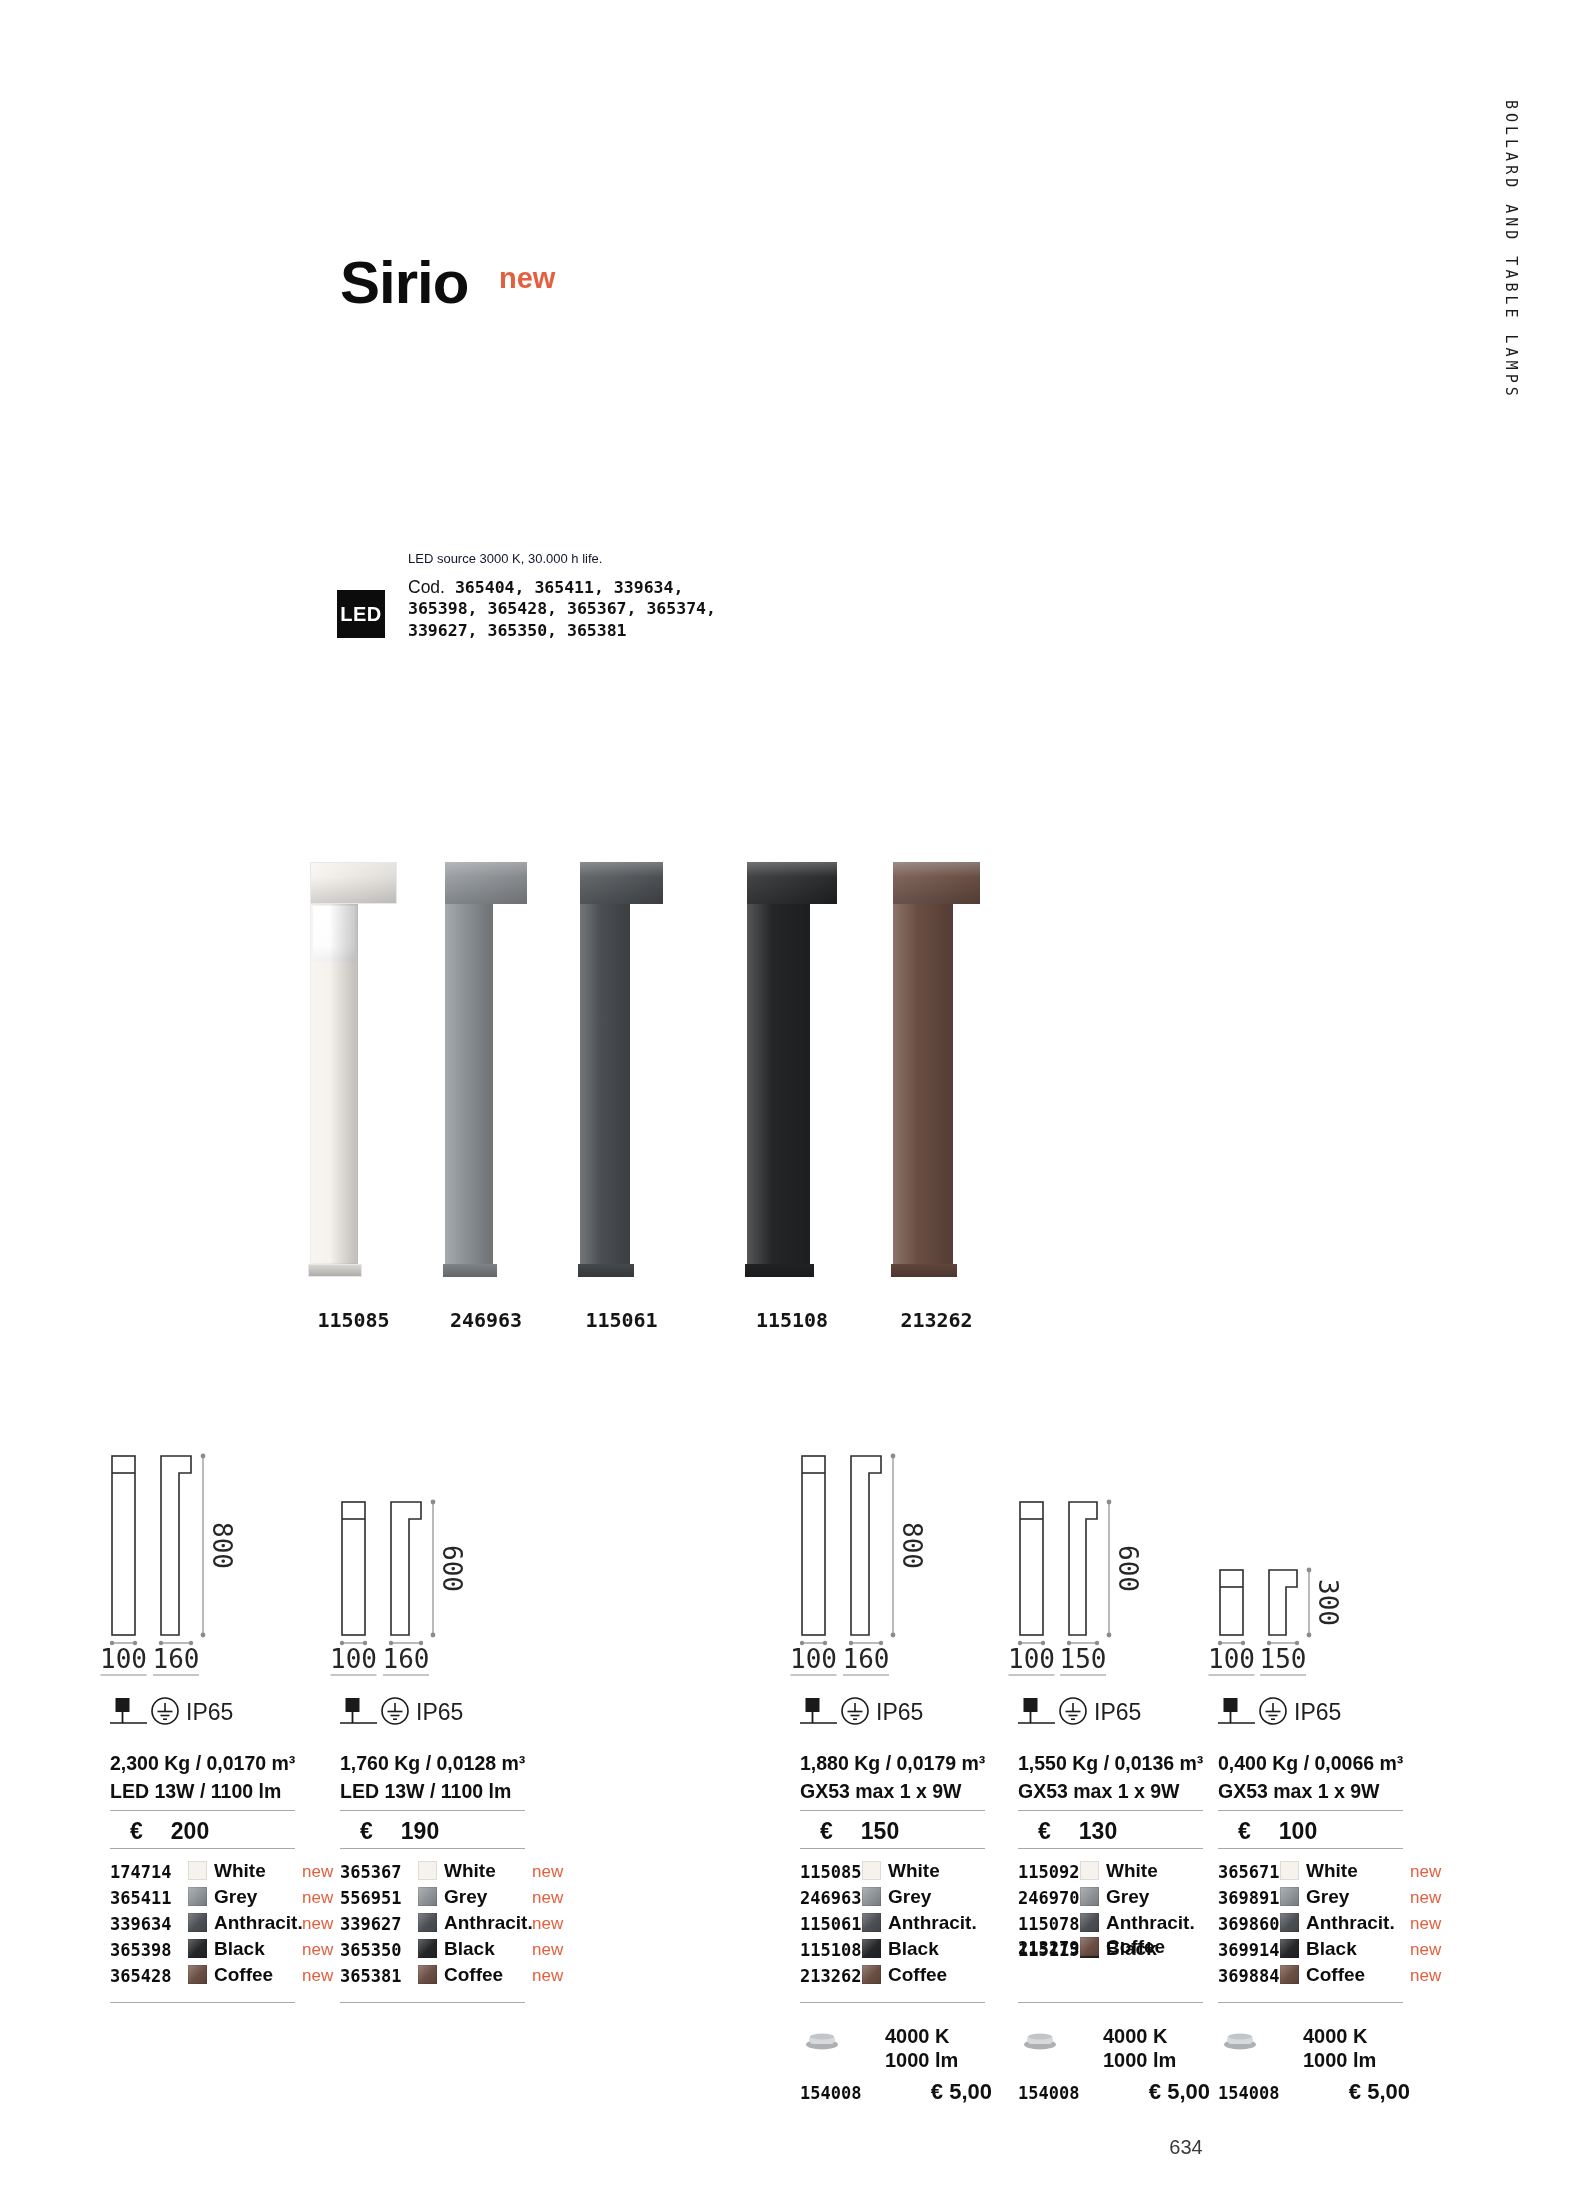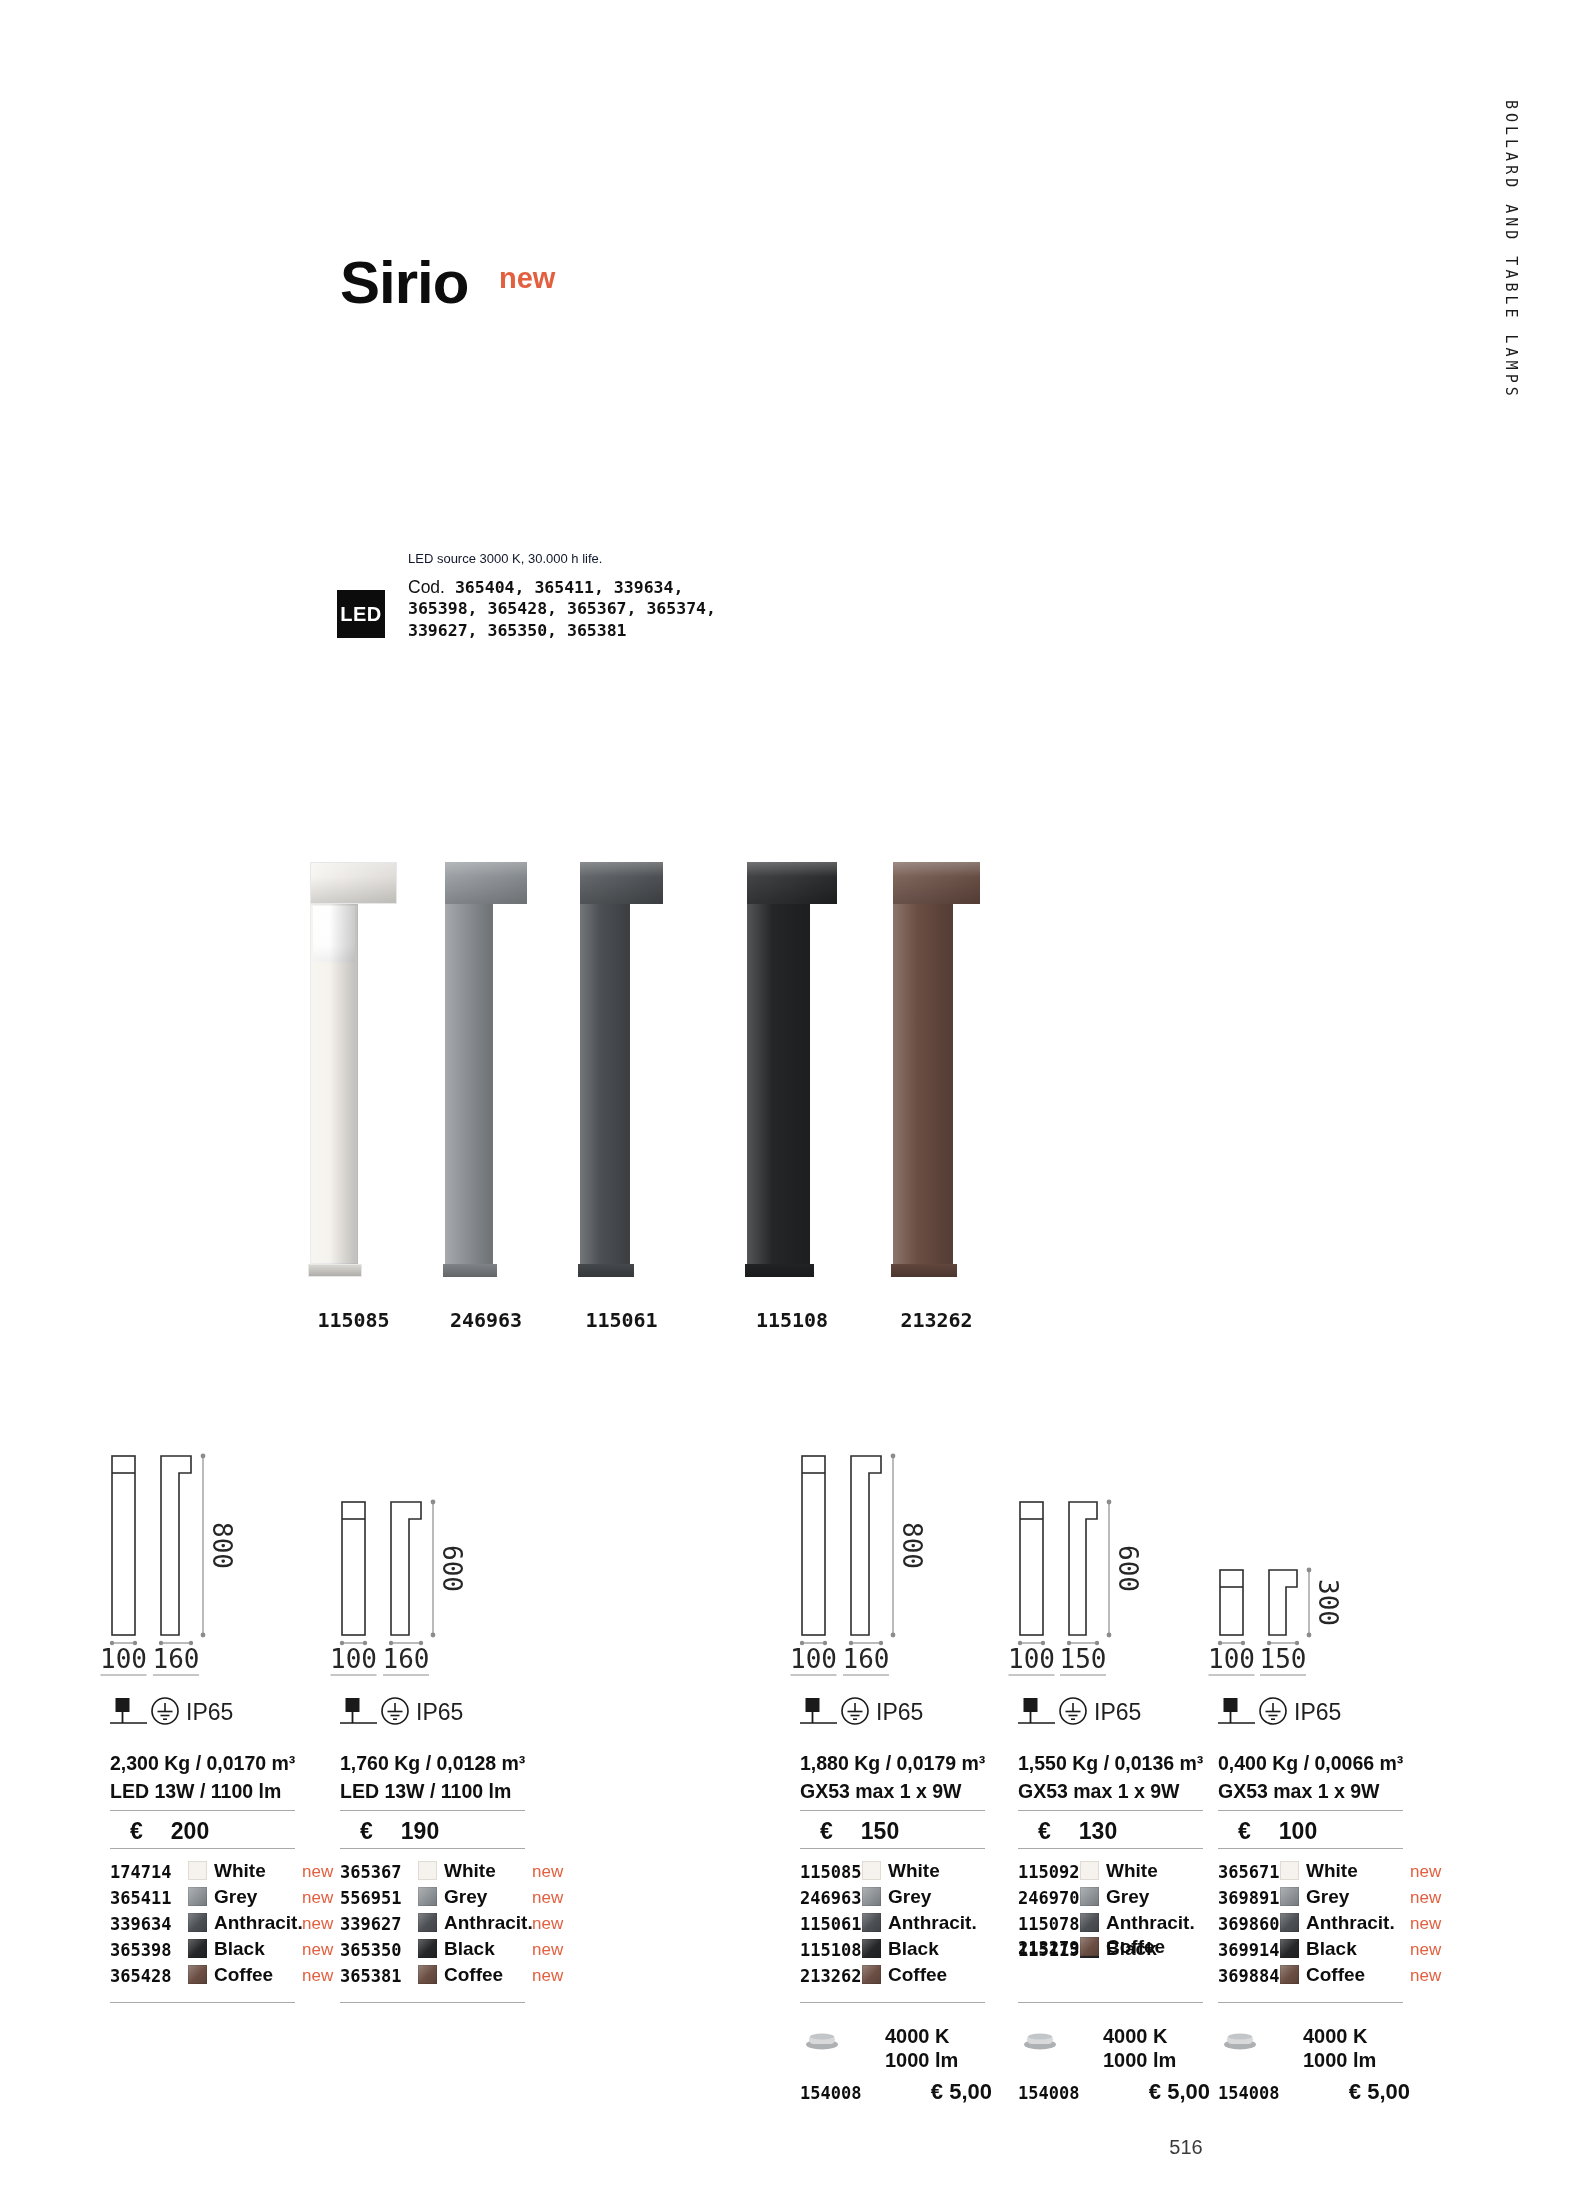--- a/index.html
+++ b/index.html
@@ -84,21 +84,21 @@
 
   <div id="led-badge">LED</div>
   <div id="led-source">LED source 3000 K, 30.000 h life.</div>
   <div class="cod-line" style="top:577px"><span id="cod-prefix">Cod.</span> <span>365404, 365411, 339634,</span></div>
   <div class="cod-line" style="top:599px">365398, 365428, 365367, 365374,</div>
   <div class="cod-line" style="top:621px">339627, 365350, 365381</div>
 
   <div id="gallery-anchor"></div>
   <div id="columns-anchor"></div>
 
-  <div id="page-number">516</div>
+  <div id="page-number">634</div>
 <div class="bollard fin-white" style="left: 310px; top: 862px; width: 87px;">
       <div class="b-head" style="background-color:#f6f3ee"></div>
       <div class="b-pole" style="background-color:#f6f3ee;width:48px">
         <div class="b-diff"></div>
       </div>
       <div class="b-base" style="background-color:#f6f3ee;width:54px"></div>
     </div>
     <div class="gal-code" style="left: 296px; width: 115px;">115085</div>
     <div class="bollard fin-grey" style="left: 445px; top: 862px; width: 82px;">
       <div class="b-head" style="background-color:#8d9296"></div>

